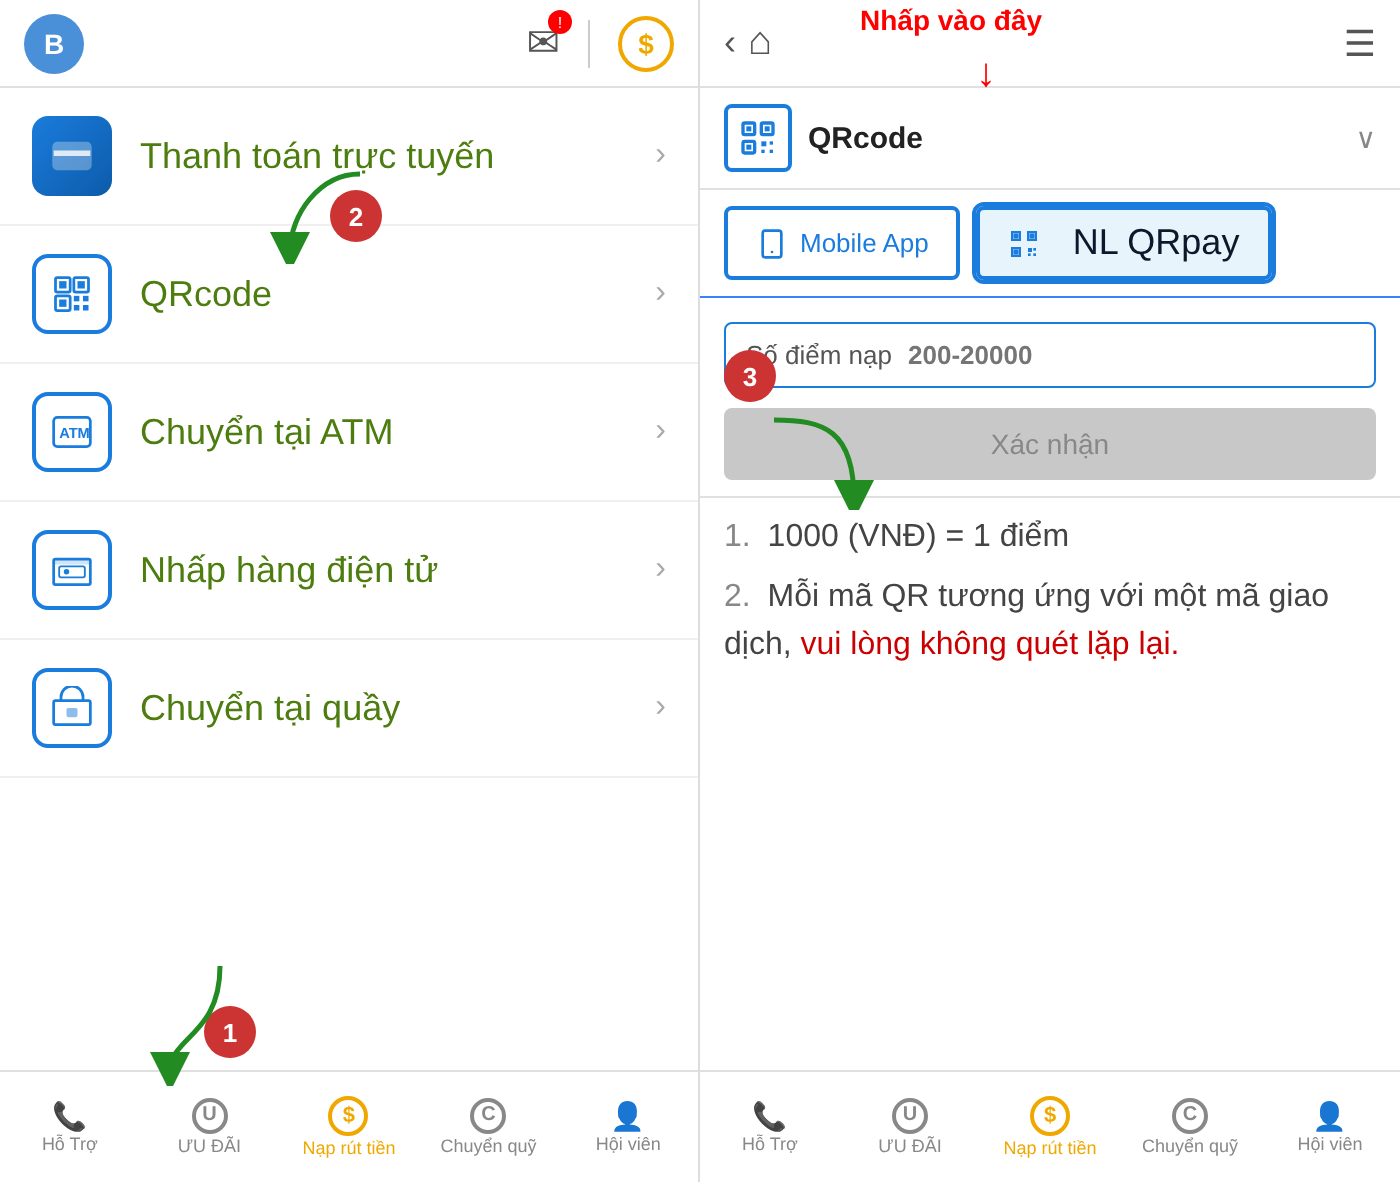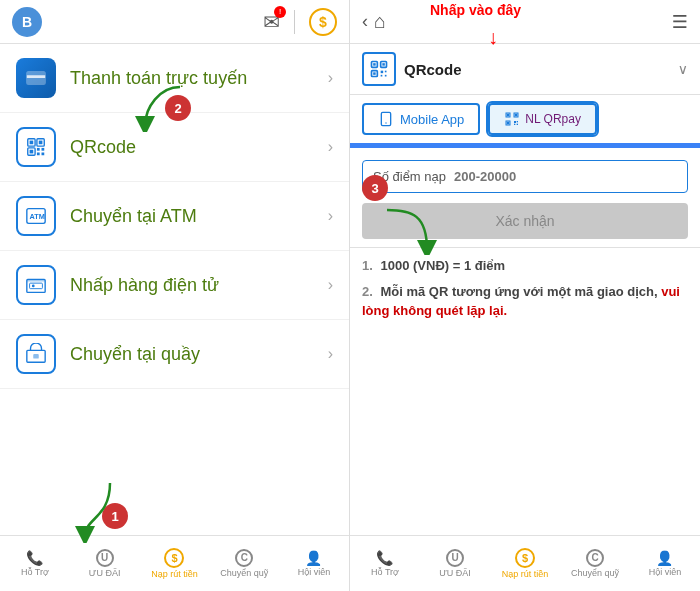--- a/index.html
+++ b/index.html
@@ -296,48 +296,48 @@
     .dropdown-arrow {
       color: #888;
       font-size: 14px;
     }
 
     
     .tab-row {
       display: flex;
       padding: 8px 12px;
       gap: 8px;
-      border-bottom: 5px solid #3b82f6;
+      border-bottom: 1px solid #3b82f6;
       text-align: right;
     }
     .tab-btn {
       display: flex;
       align-items: center;
       gap: 6px;
       padding: 6px 14px;
       border: 2px solid #1a7cdc;
       border-radius: 4px;
       cursor: pointer;
       font-size: 13px;
     }
     .tab-btn.inactive {
       background: #fff;
       color: #1a7cdc;
     }
     .tab-btn-right {
       display: flex;
       align-items: center;
-      gap: 5px;
+      gap: 16px;
       padding: 6px 14px;
       border: 2px solid #1a7cdc;
       border-radius: 4px;
       cursor: pointer;
-      font-size: 12px;
+      font-size: 18px;
       background: #e8f4fc;
-      color: #701a75;
+      color: #0f172a;
       outline: 2px solid #1a7cdc;
     }
 
     
     .input-section {
       padding: 12px 12px 8px;
       border-bottom: 1px solid #e0e0e0;
       position: relative;
     }
     .input-row {
@@ -393,25 +393,24 @@
       font-size: 13px;
       font-weight: 700;
       color: #0000ff;
     }
 
     
     .info-list {
       padding: 8px 12px;
     }
     .info-item {
-      font-size: 13px;
+      font-size: 16px;
       color: #444;
       margin-bottom: 6px;
       line-height: 1.5;
-      font-weight: bold;
     }
     .info-item span.red { color: #cc0000; }
     .info-item .number {
       color: #888;
       margin-right: 4px;
     }
 
     
     .badge-3-right {
       background: #cc3333;

